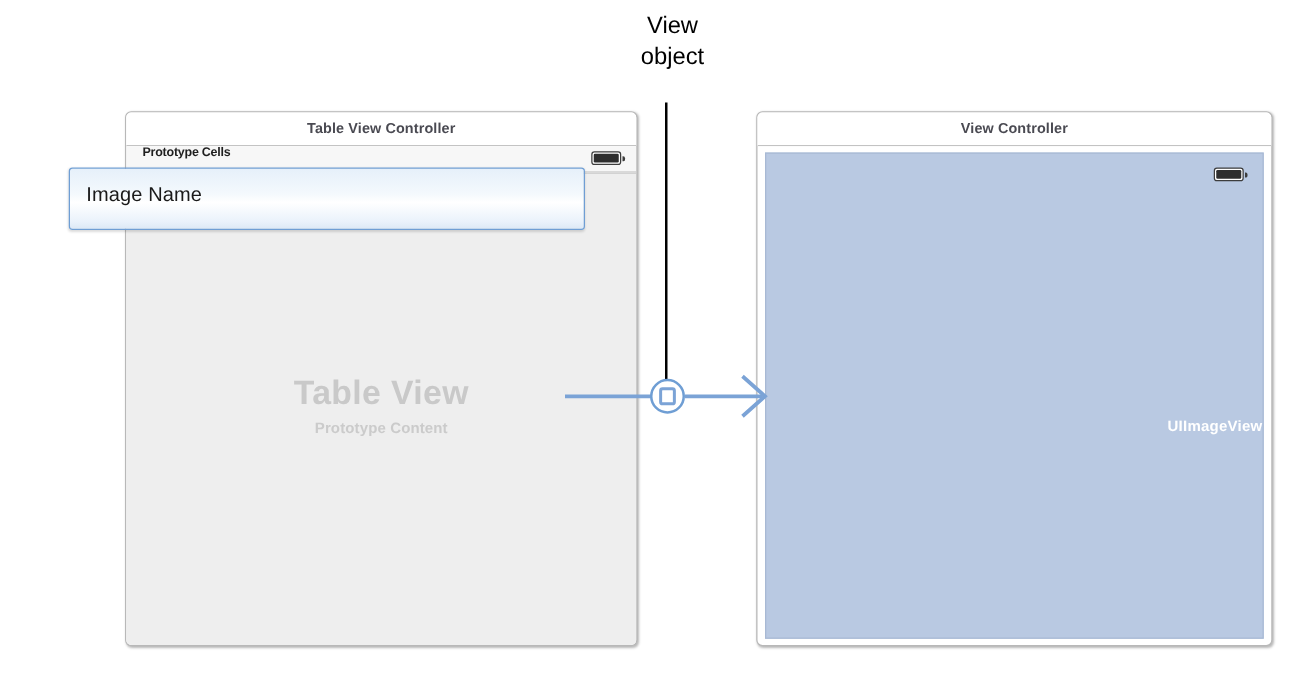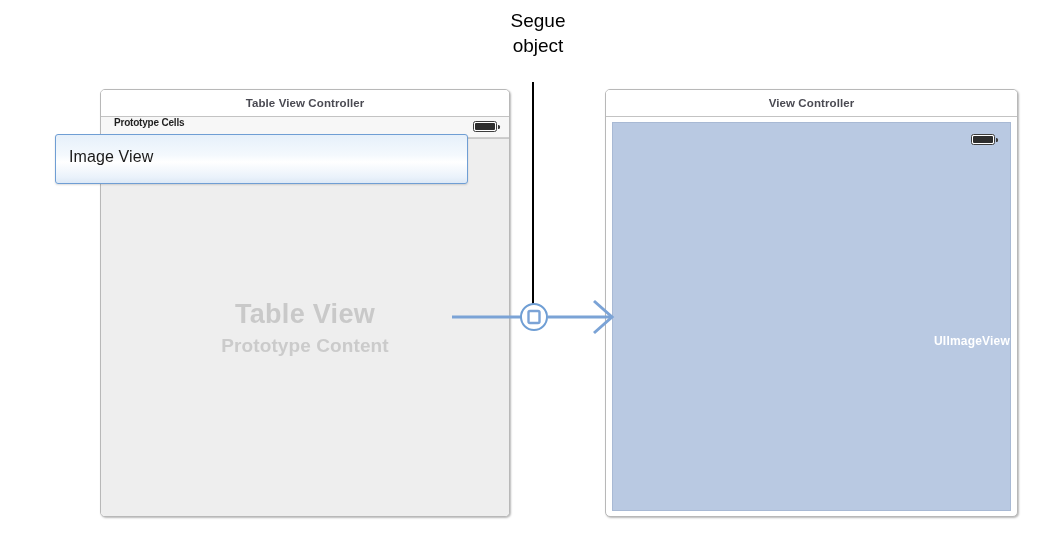--- a/index.html
+++ b/index.html
@@ -139,21 +139,21 @@
     text-align: center;
   }
   .tv-ph-title {
     font-size: 27px;
     font-weight: bold;
     color: #c9c9c9;
     letter-spacing: 0.3px;
   }
   .tv-ph-sub {
     margin-top: 5px;
-    font-size: 19px;
+    font-size: 12px;
     font-weight: bold;
     color: #cbcbcb;
     letter-spacing: 0.1px;
   }
 
   
   .proto-cell {
     position: absolute;
     left: 55px;
     top: 134px;
@@ -206,21 +206,21 @@
     width: 168px;
     height: 46px;
     z-index: 4;
   }
 </style>
 </head>
 <body>
 
 <div class="stage">
 
-  <div class="callout-label">Segue
+  <div class="callout-label">View
 object</div>
   <div class="callout-line"></div>
 
   <div class="scene scene-left">
     <div class="scene-titlebar">
       <span class="scene-title">Table View Controller</span>
     </div>
     <div class="scene-body">
 
       <div class="tv-statusbar">
@@ -232,21 +232,21 @@
         <div class="tv-placeholder">
           <div class="tv-ph-title">Table View</div>
           <div class="tv-ph-sub">Prototype Content</div>
         </div>
       </div>
 
     </div>
   </div>
 
   <div class="proto-cell">
-    <span class="proto-cell-label">Image View</span>
+    <span class="proto-cell-label">Image Name</span>
   </div>
 
   <svg class="segue" viewBox="0 0 168 46">
     <line x1="0" y1="23" x2="72" y2="23" stroke="#7ba3d6" stroke-width="3"></line>
     <line x1="96" y1="23" x2="158" y2="23" stroke="#7ba3d6" stroke-width="3"></line>
     <polyline points="142,7 160,23 142,39" fill="none" stroke="#7ba3d6" stroke-width="3" stroke-linecap="butt" stroke-linejoin="miter"></polyline>
     <circle cx="82" cy="23" r="13" fill="#ffffff" stroke="#6f9ed4" stroke-width="2"></circle>
     <rect x="76.5" y="17" width="11" height="12" rx="1.5" fill="none" stroke="#7ba3d6" stroke-width="2.4"></rect>
   </svg>
 

